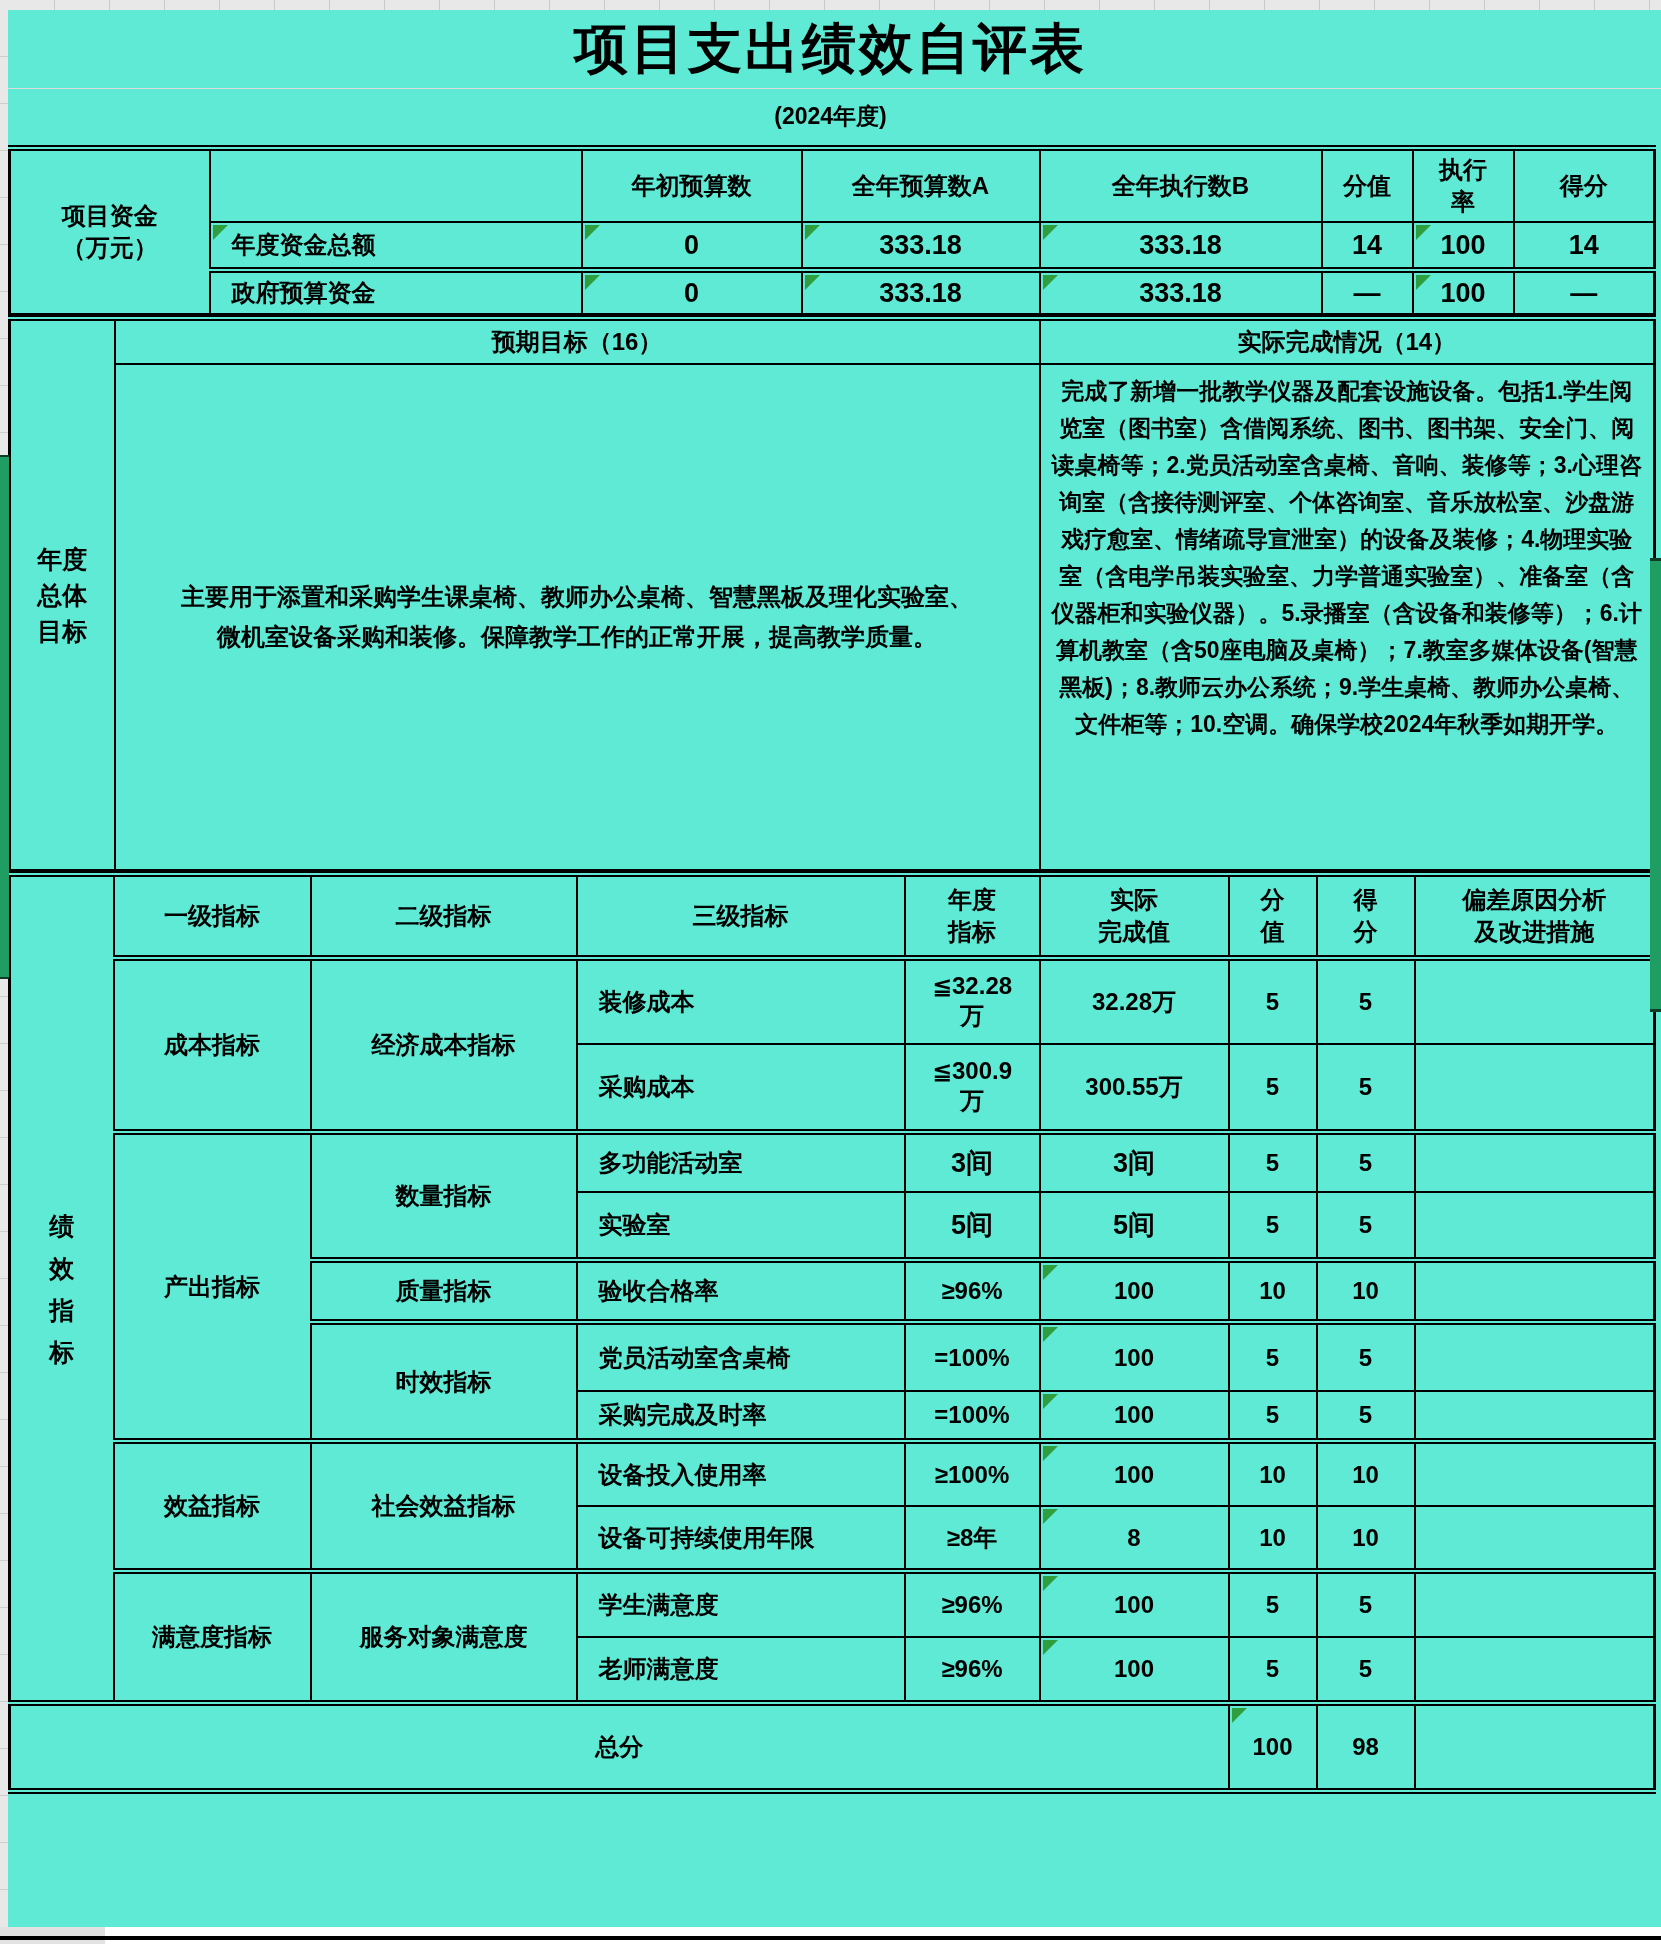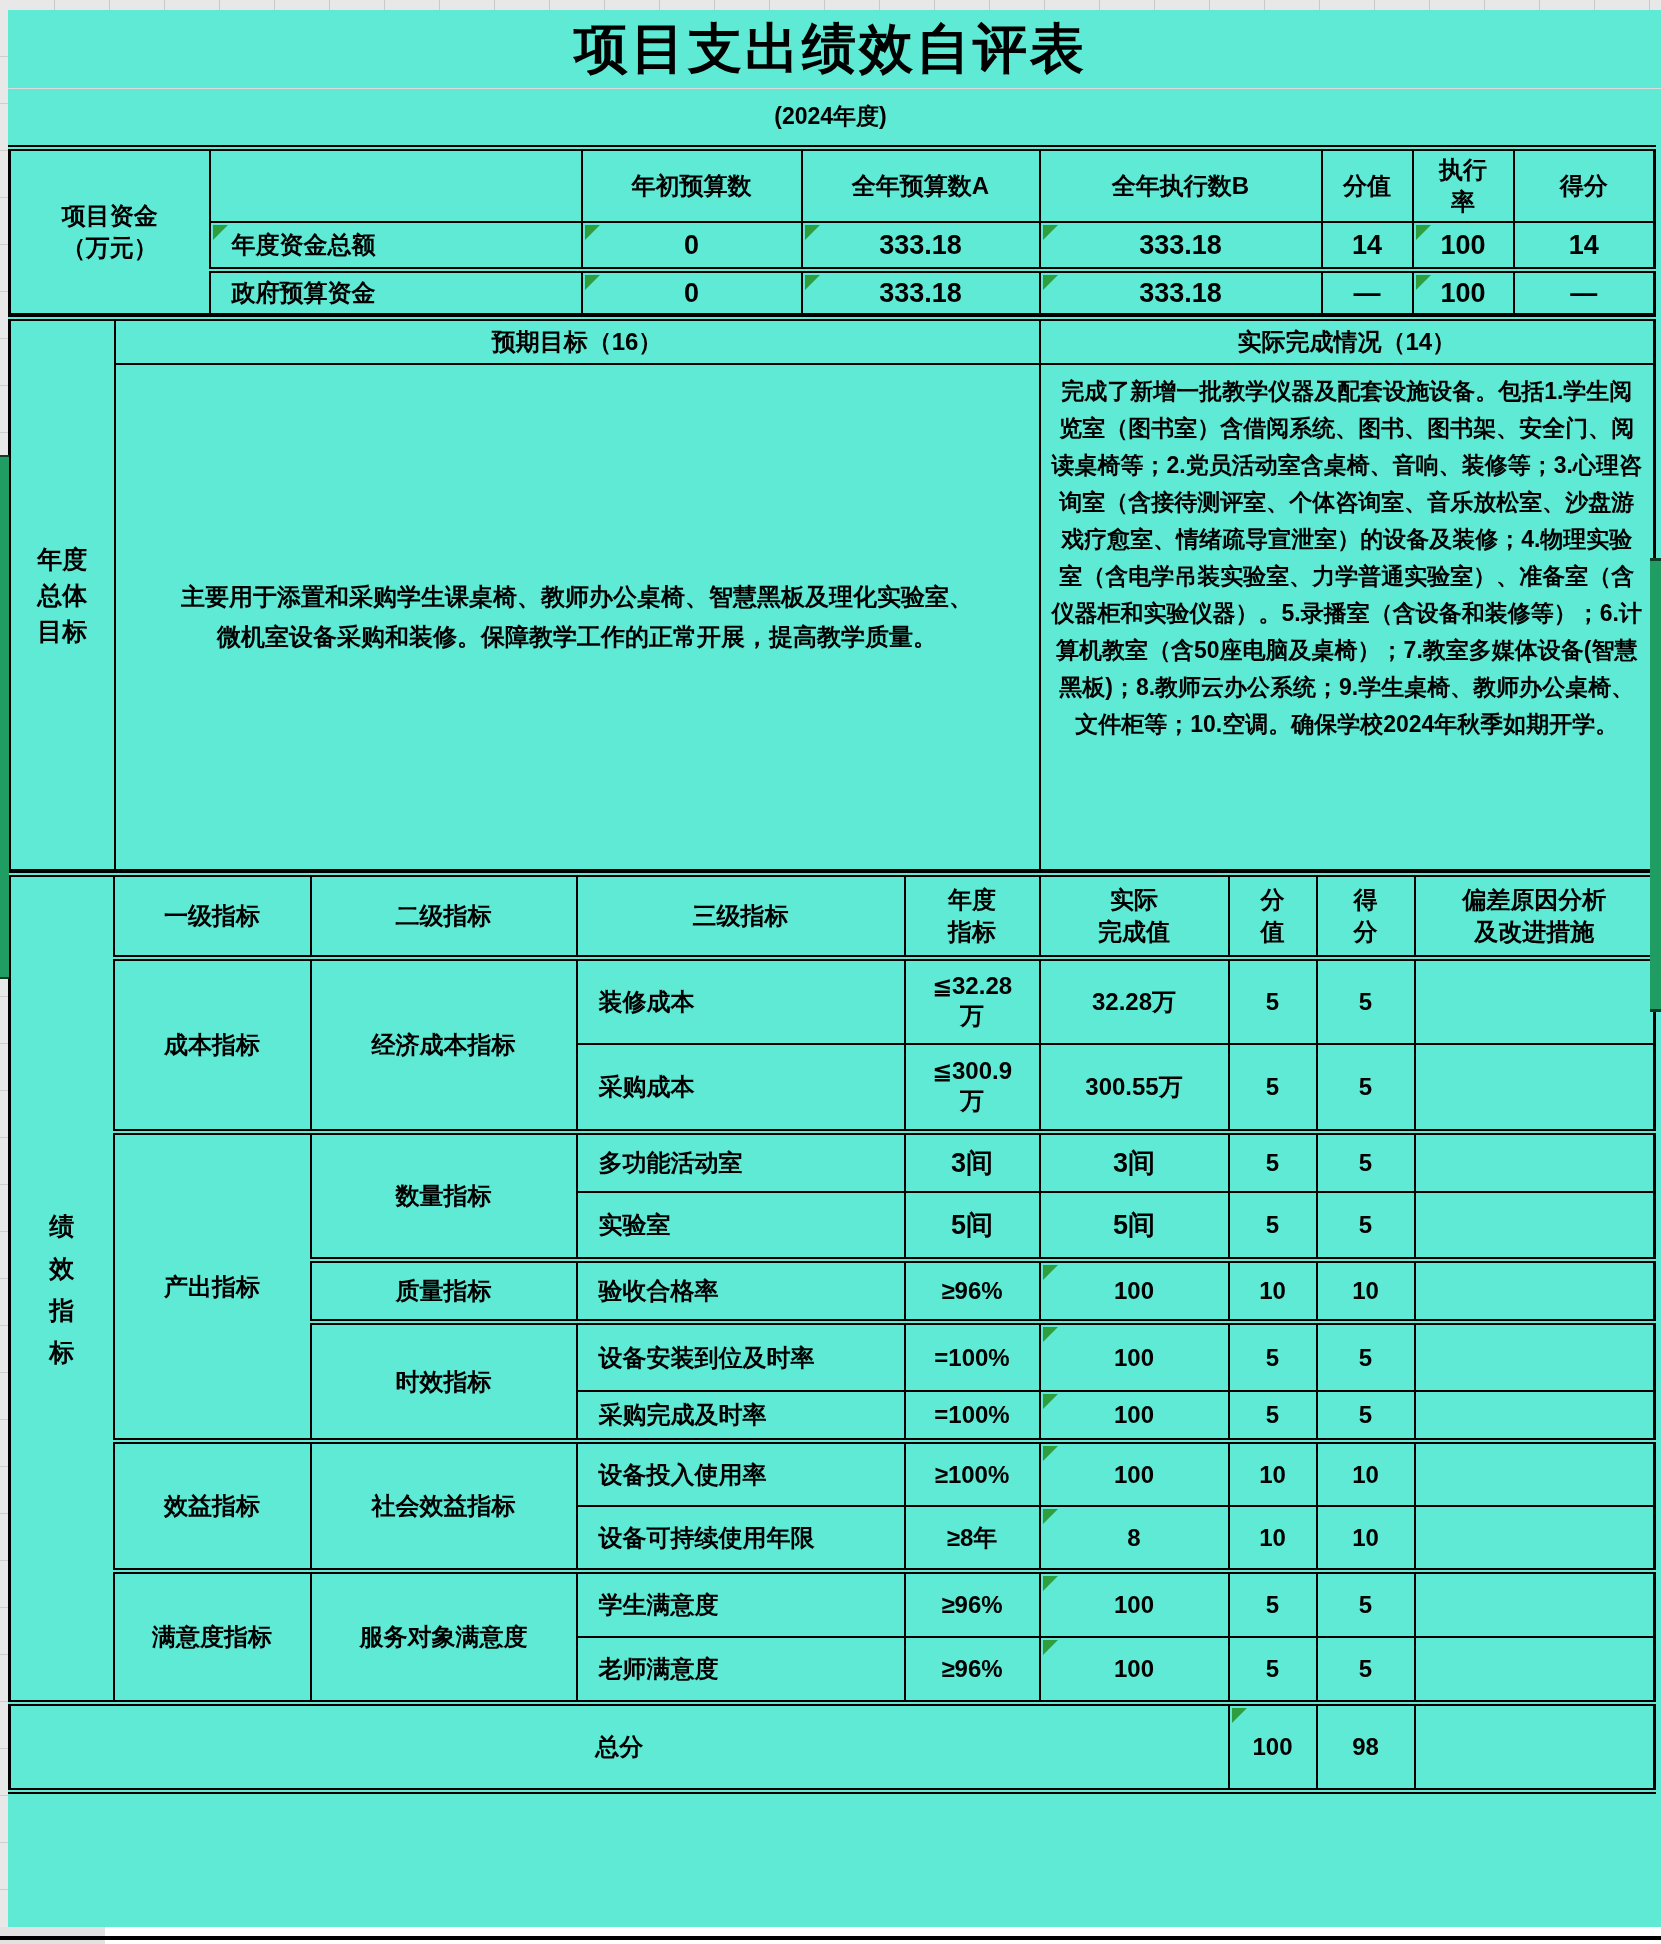--- a/index.html
+++ b/index.html
@@ -202,21 +202,21 @@
         <td>质量指标</td>
         <td class="al">验收合格率</td>
         <td>≥96%</td>
         <td><i class="tri"></i><span>100</span></td>
         <td>10</td>
         <td>10</td>
         <td class="last"></td>
       </tr>
       <tr class="dt" style="height:69px">
         <td rowspan="2">时效指标</td>
-        <td class="al">设备安装到位及时率</td>
+        <td class="al">党员活动室含桌椅</td>
         <td>=100%</td>
         <td><i class="tri"></i><span>100</span></td>
         <td>5</td>
         <td>5</td>
         <td class="last"></td>
       </tr>
       <tr style="height:50px">
         <td class="al">采购完成及时率</td>
         <td>=100%</td>
         <td><i class="tri"></i><span>100</span></td>

